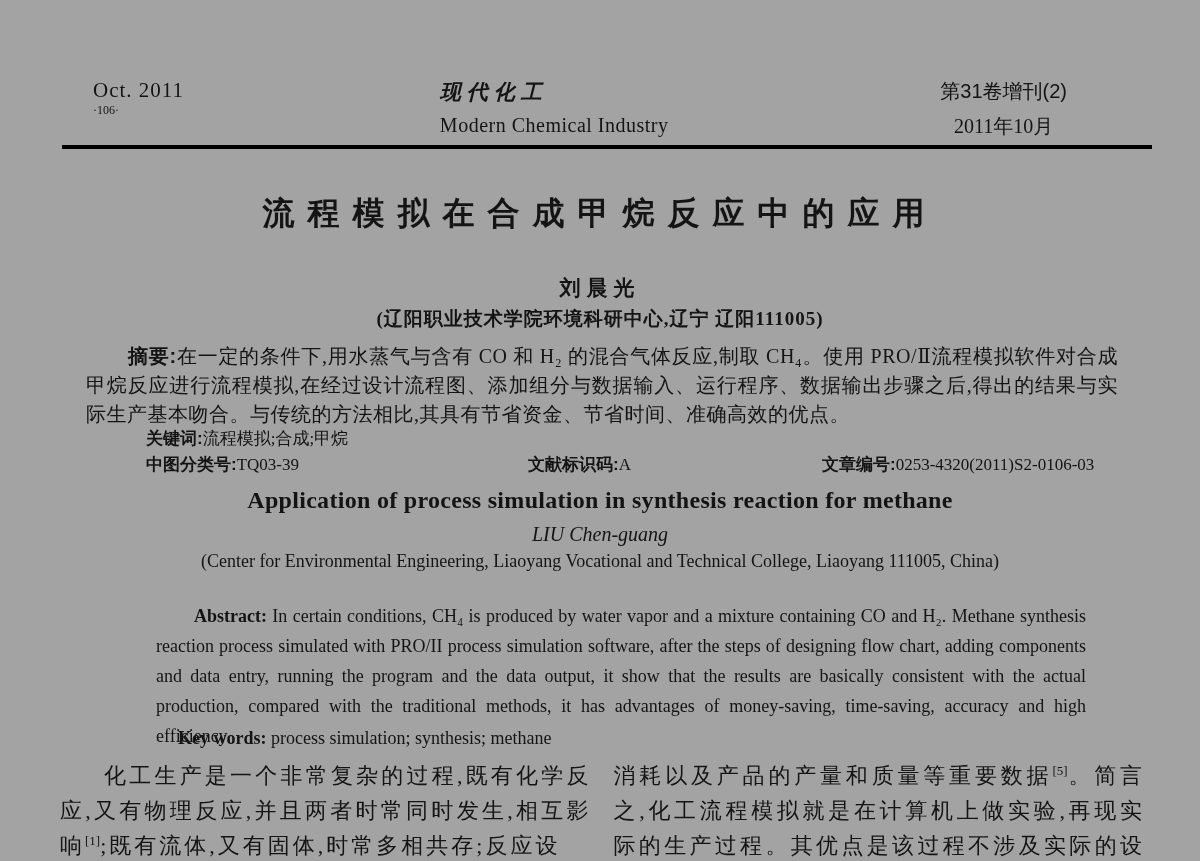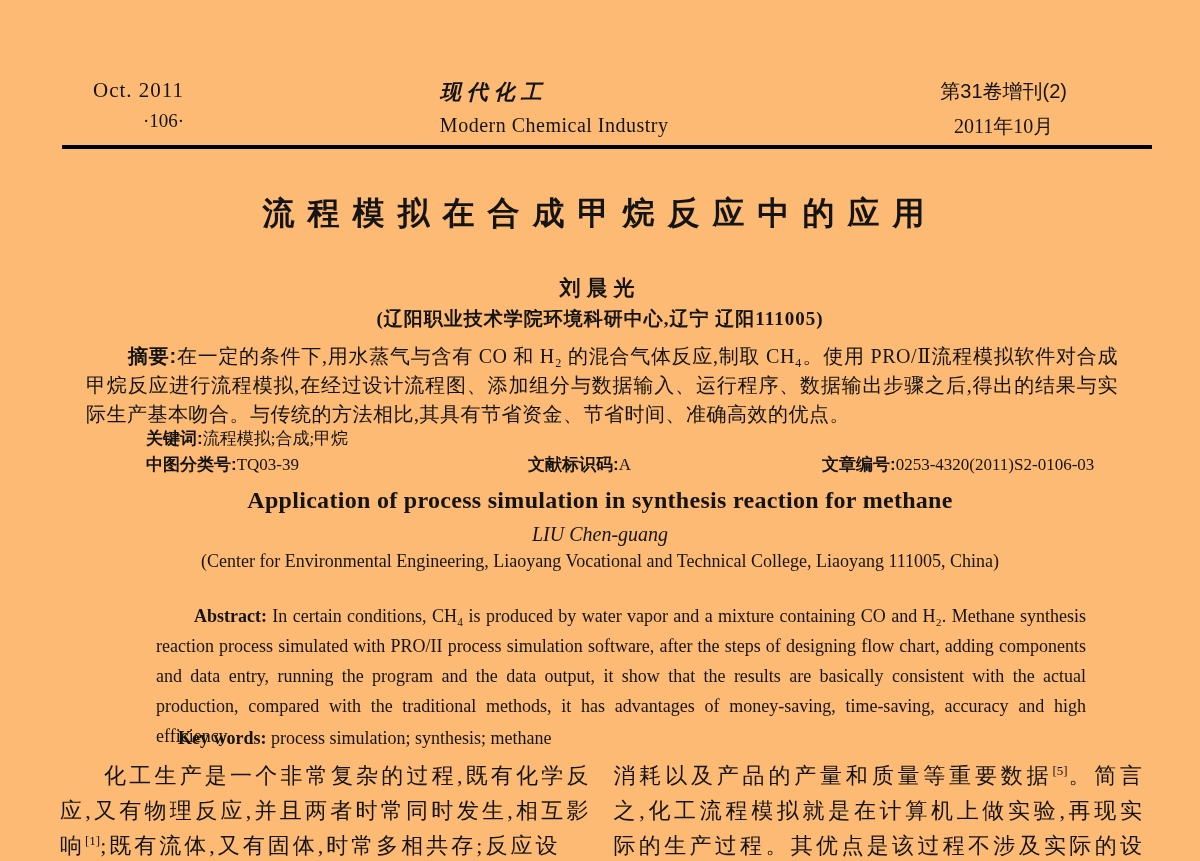--- a/index.html
+++ b/index.html
@@ -1,38 +1,38 @@
 <!DOCTYPE html>
 <html><head>
 <meta charset="utf-8">
 <style>
   html, body { margin: 0; padding: 0; background: #e8e8e8; }
   .page {
     position: relative;
     width: 1200px;
     height: 861px;
     margin: 0 auto;
-    background: #fdba74;
+    background: #a3a3a3;
     color: #141414;
     overflow: hidden;
     box-sizing: border-box;
     font-family: "Liberation Serif", "DejaVu Serif", serif;
   }
 
   
   .header {
     position: absolute;
     top: 78px; left: 60px; right: 55px;
     display: flex;
     justify-content: space-between;
     align-items: flex-start;
   }
   .h-left { text-align: left; padding-left: 33px; }
   .h-left .l1 { font-size: 21px; letter-spacing: 1px; }
-  .h-left .l2 { font-size: 19px; margin-top: 7px; text-align: right; }
+  .h-left .l2 { font-size: 12px; margin-top: 0; }
   .h-center { text-align: left; }
   .h-center .journal-zh {
     font-size: 21px; font-weight: bold; font-style: italic;
     letter-spacing: 6px;
   }
   .h-center .journal-en { font-size: 20px; margin-top: 8px; letter-spacing: 0.5px; }
   .h-right { text-align: center; padding-right: 78px; margin-left: 16px; }
   .h-right .l1 { font-size: 20px; font-family: "Liberation Sans", "DejaVu Sans", sans-serif; }
   .h-right .l2 { font-size: 20px; margin-top: 8px; }
 

